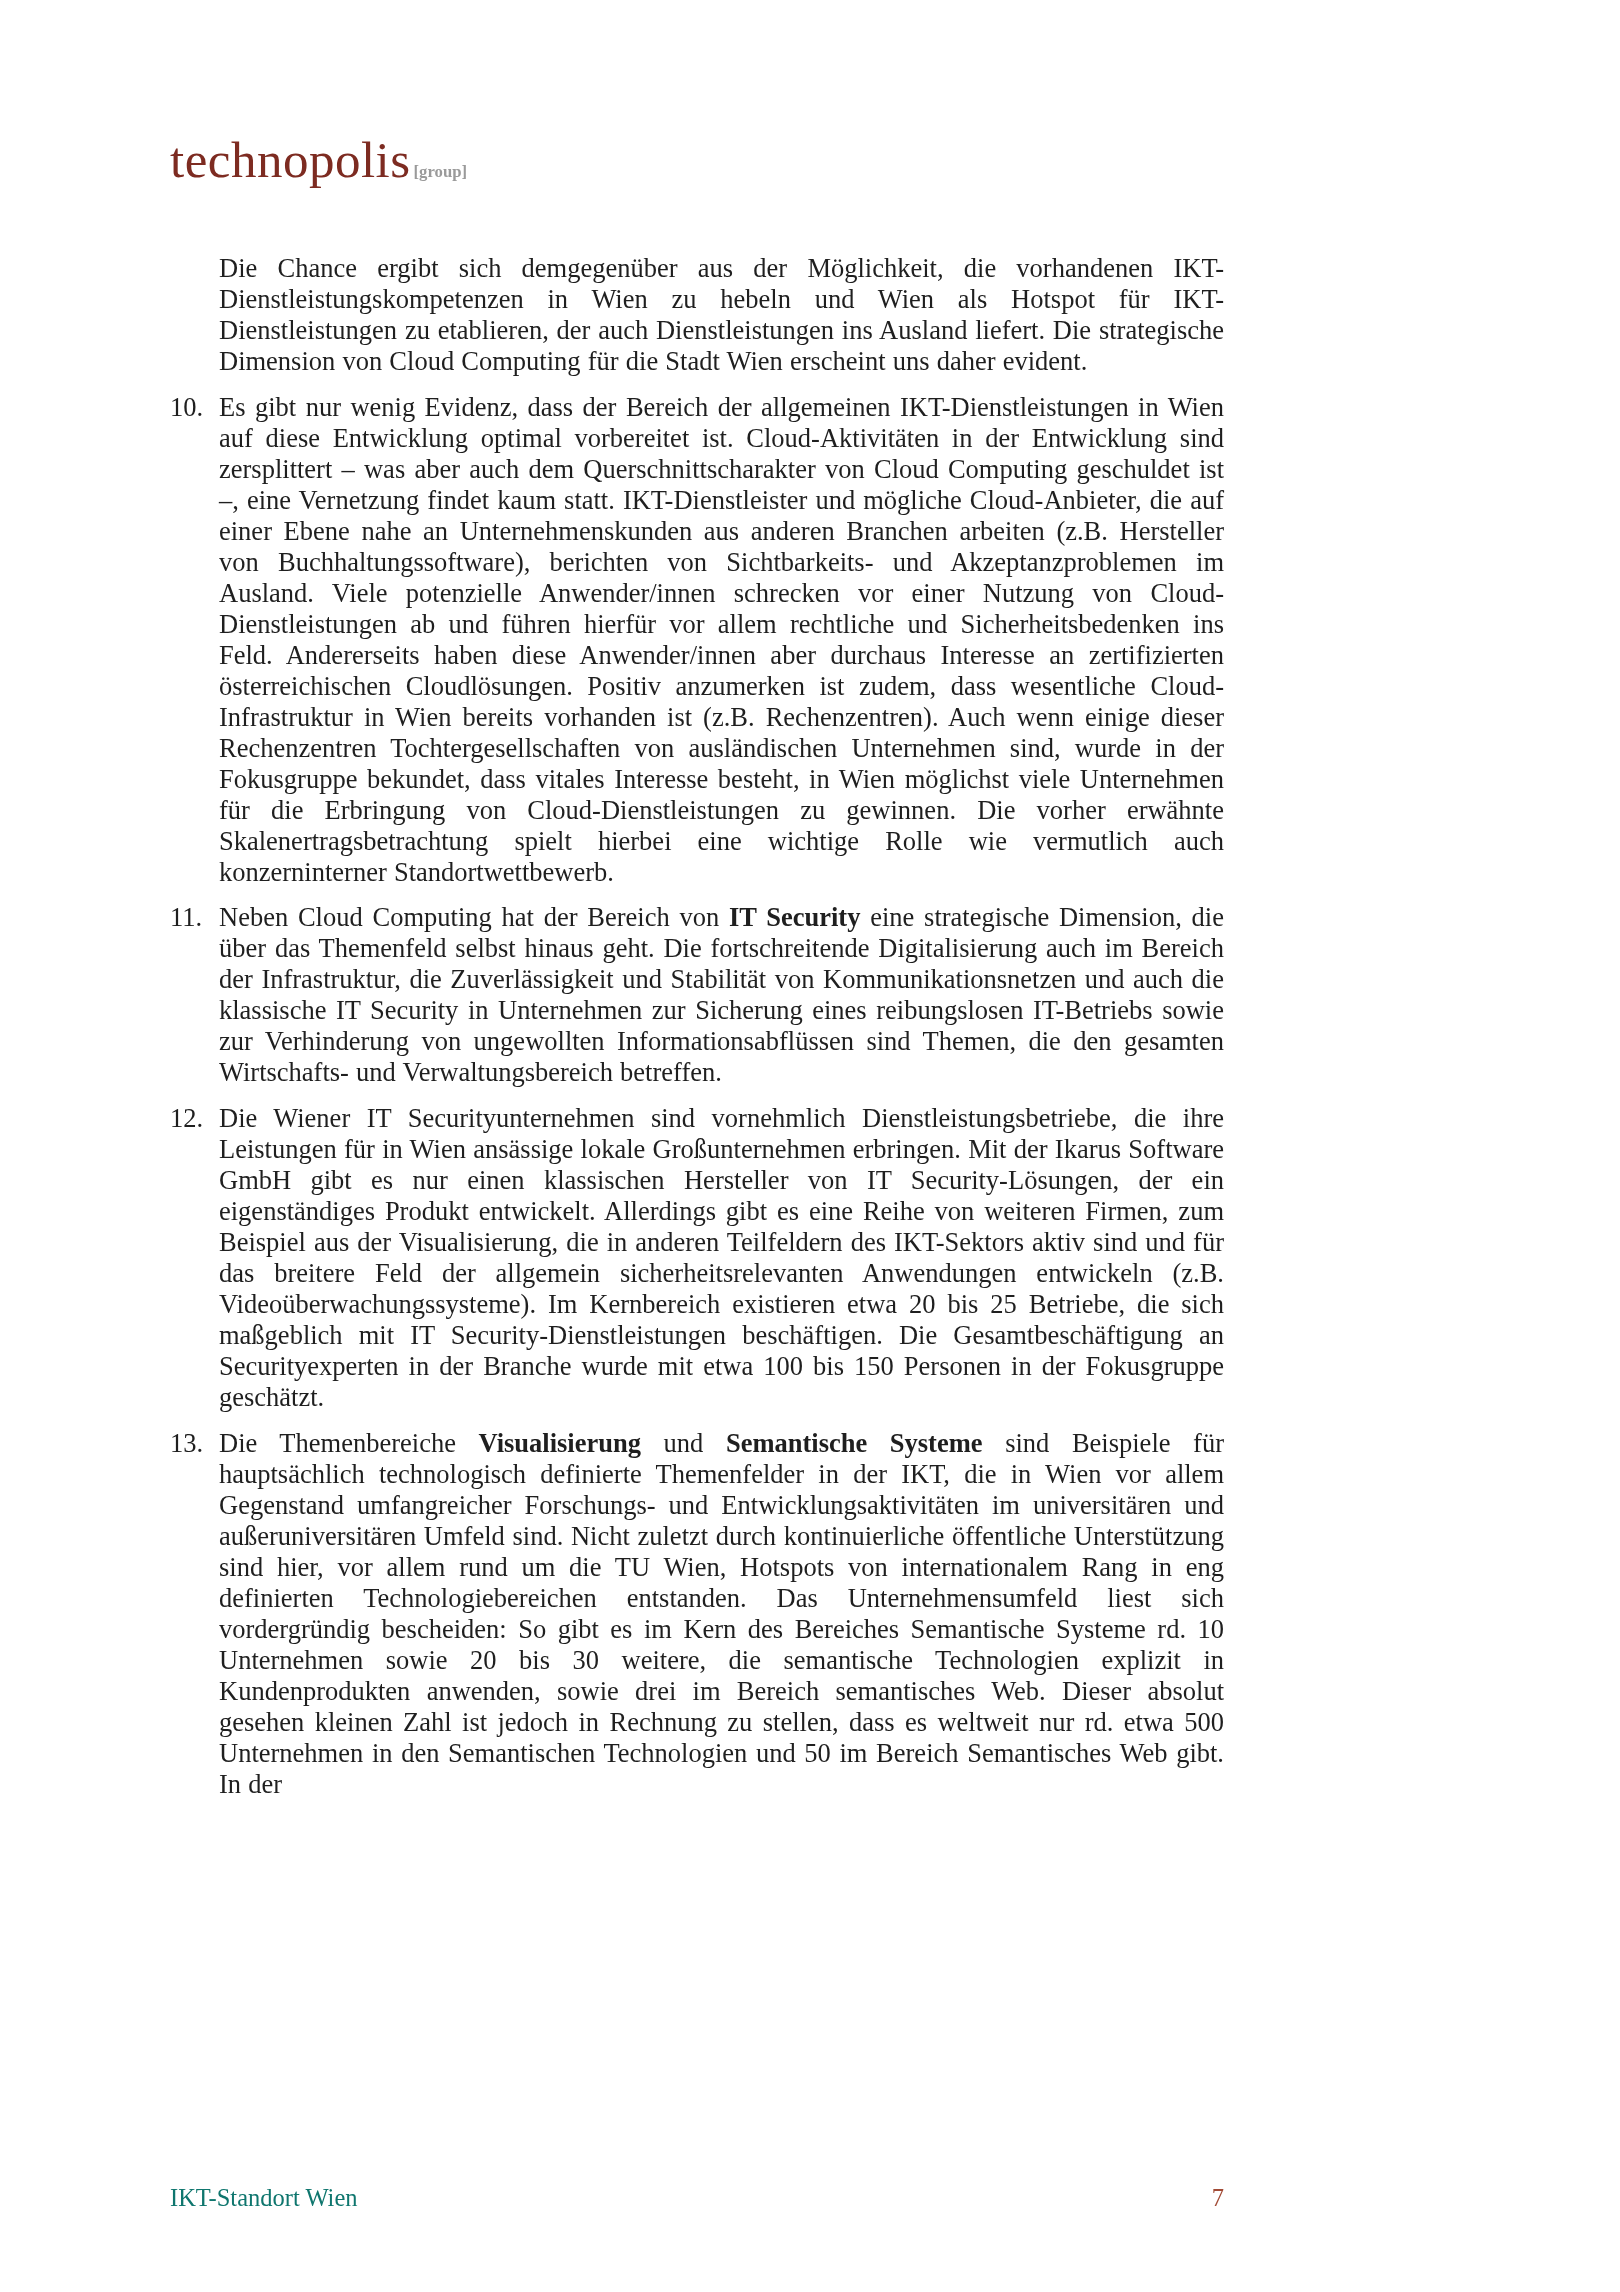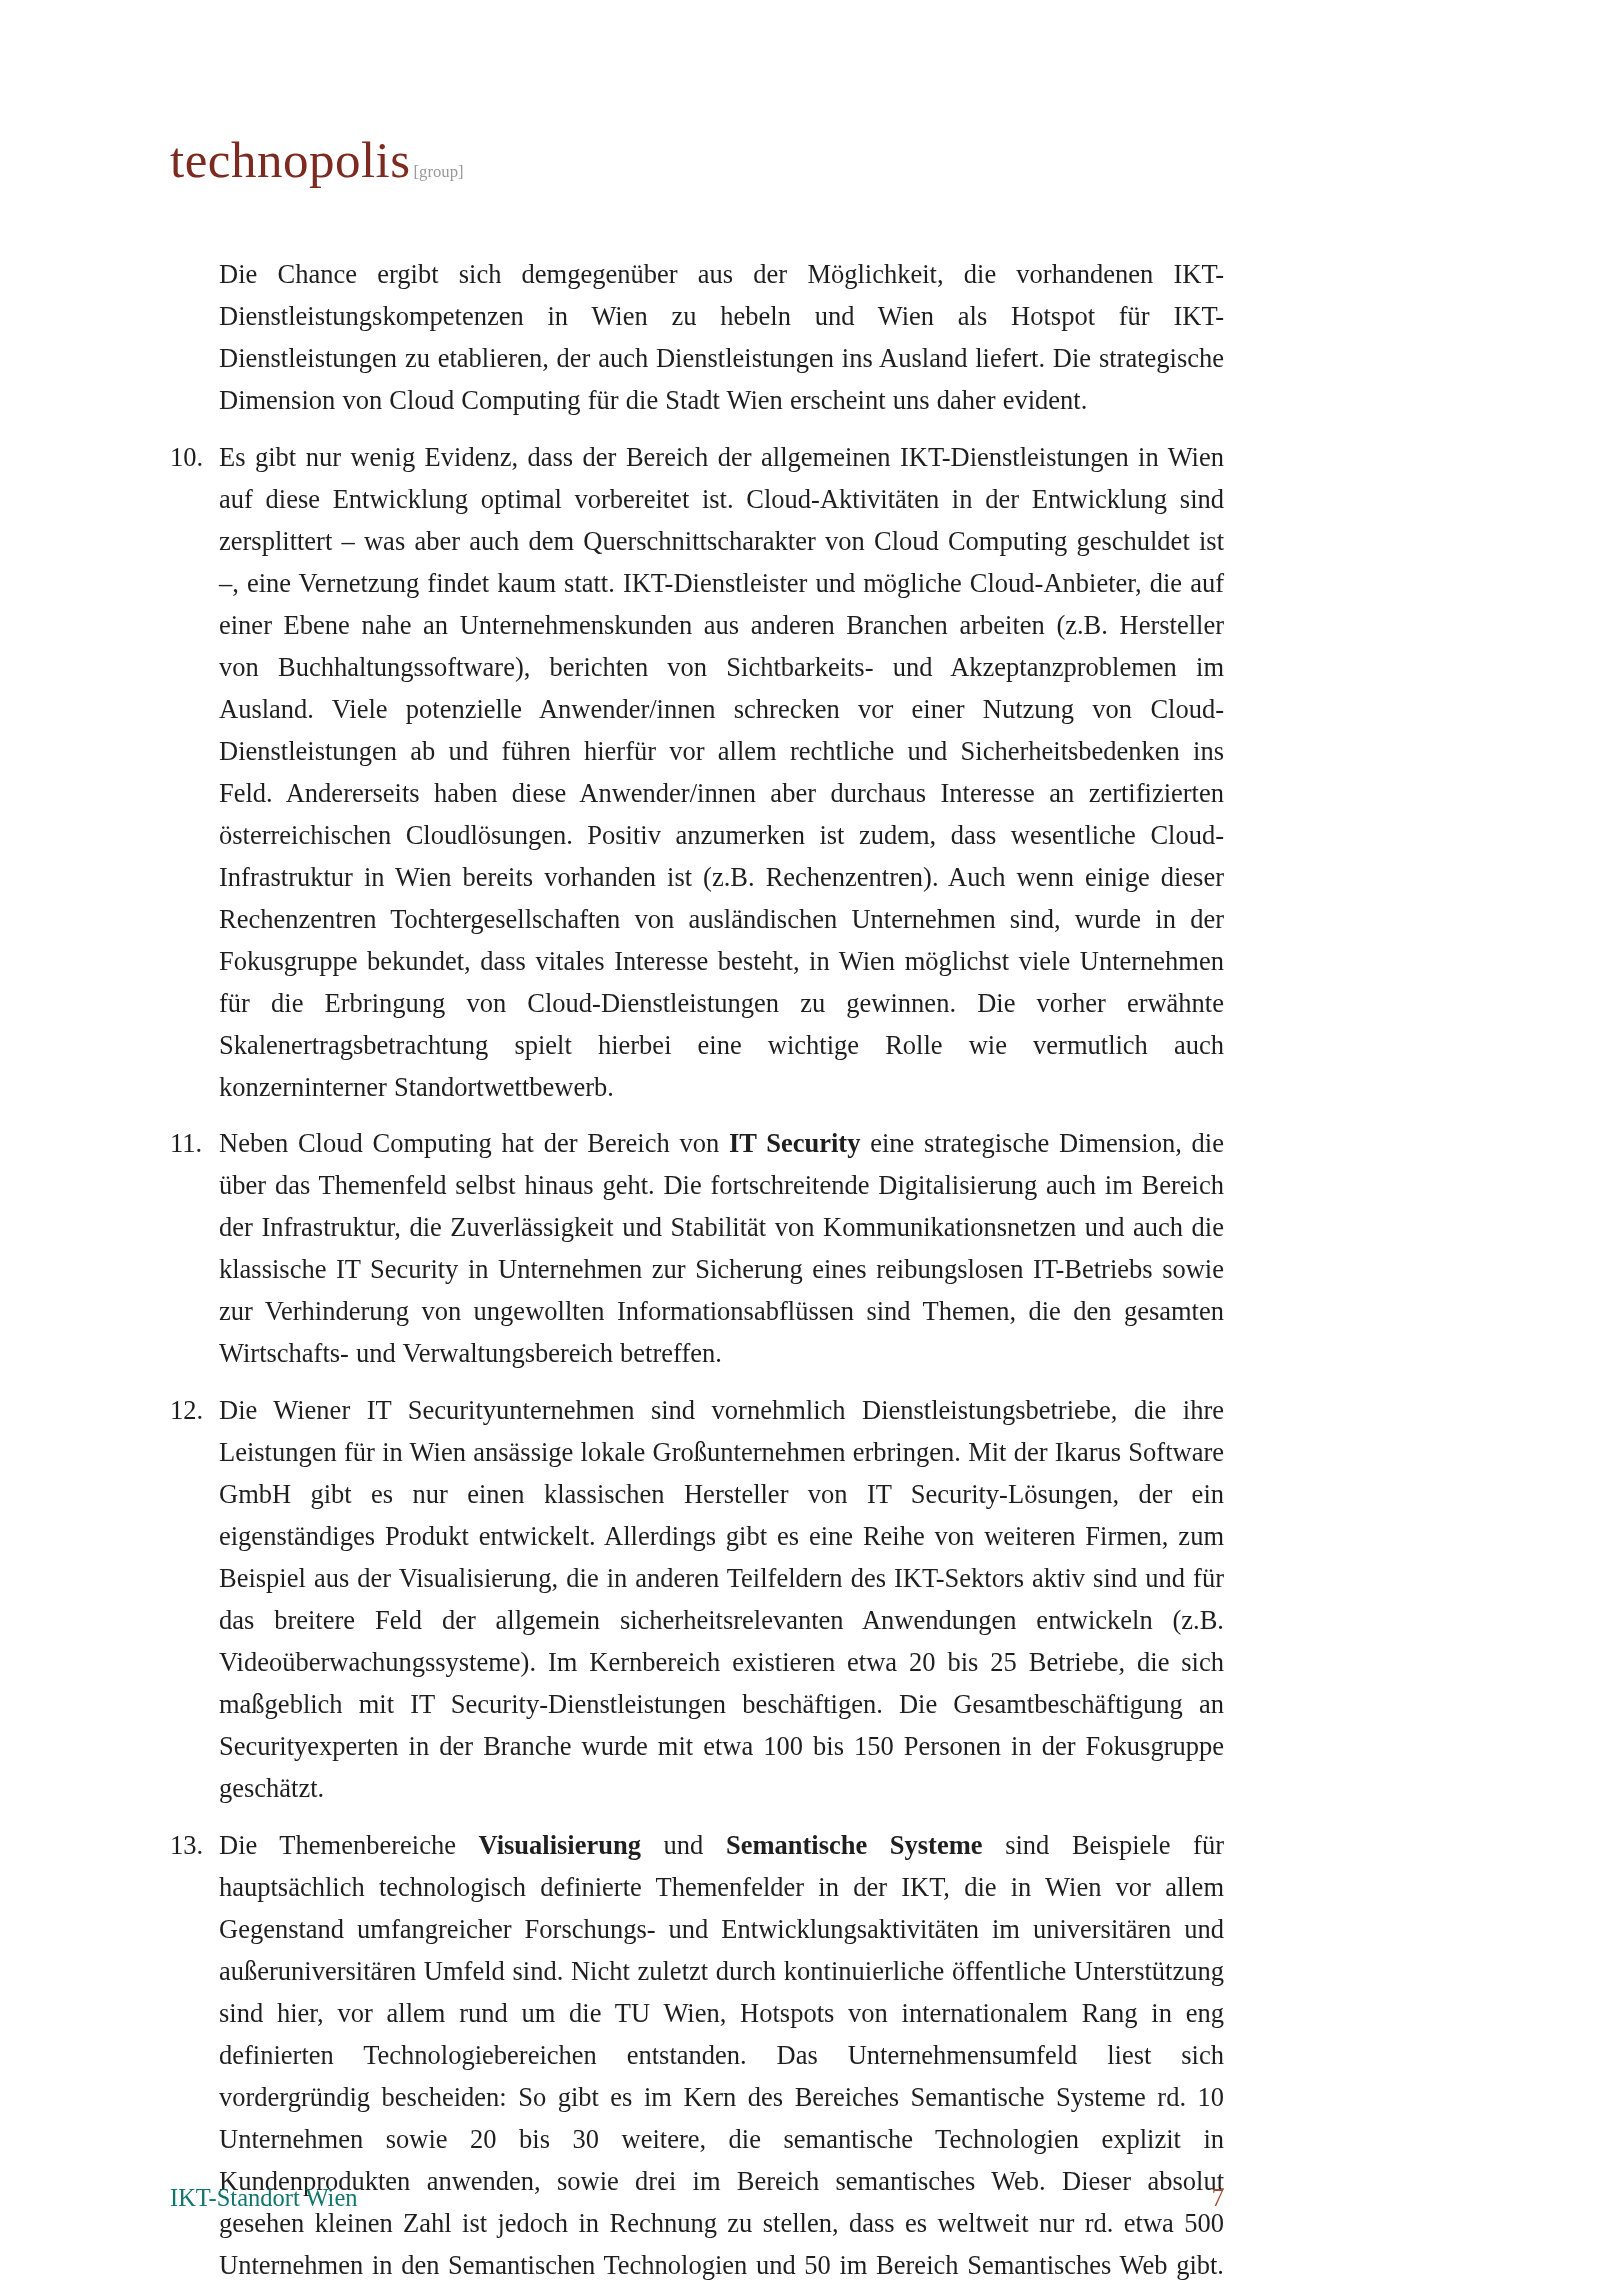--- a/index.html
+++ b/index.html
@@ -27,32 +27,33 @@
     font-size: 51px;
     font-weight: 400;
     color: #7d2b21;
     letter-spacing: 0.5px;
   }
   .logo .brand-suffix {
     font-size: 16.7px;
     color: #9a9a9a;
     margin-left: 2.9px;
     vertical-align: baseline;
+    font-weight: bold;
   }
   .content {
     position: absolute;
     left: 219px;
     top: 253px;
     width: 1005px;
   }
   .para {
     position: relative;
     margin: 0 0 14.7px 0;
     font-size: 26.5px;
-    line-height: 42px;
+    line-height: 31px;
     text-align: justify;
     hyphens: auto;
     -webkit-hyphens: auto;
     word-spacing: 0.02em;
   }
   .num {
     position: absolute;
     left: -49px;
     top: 0;
     text-align: right;

